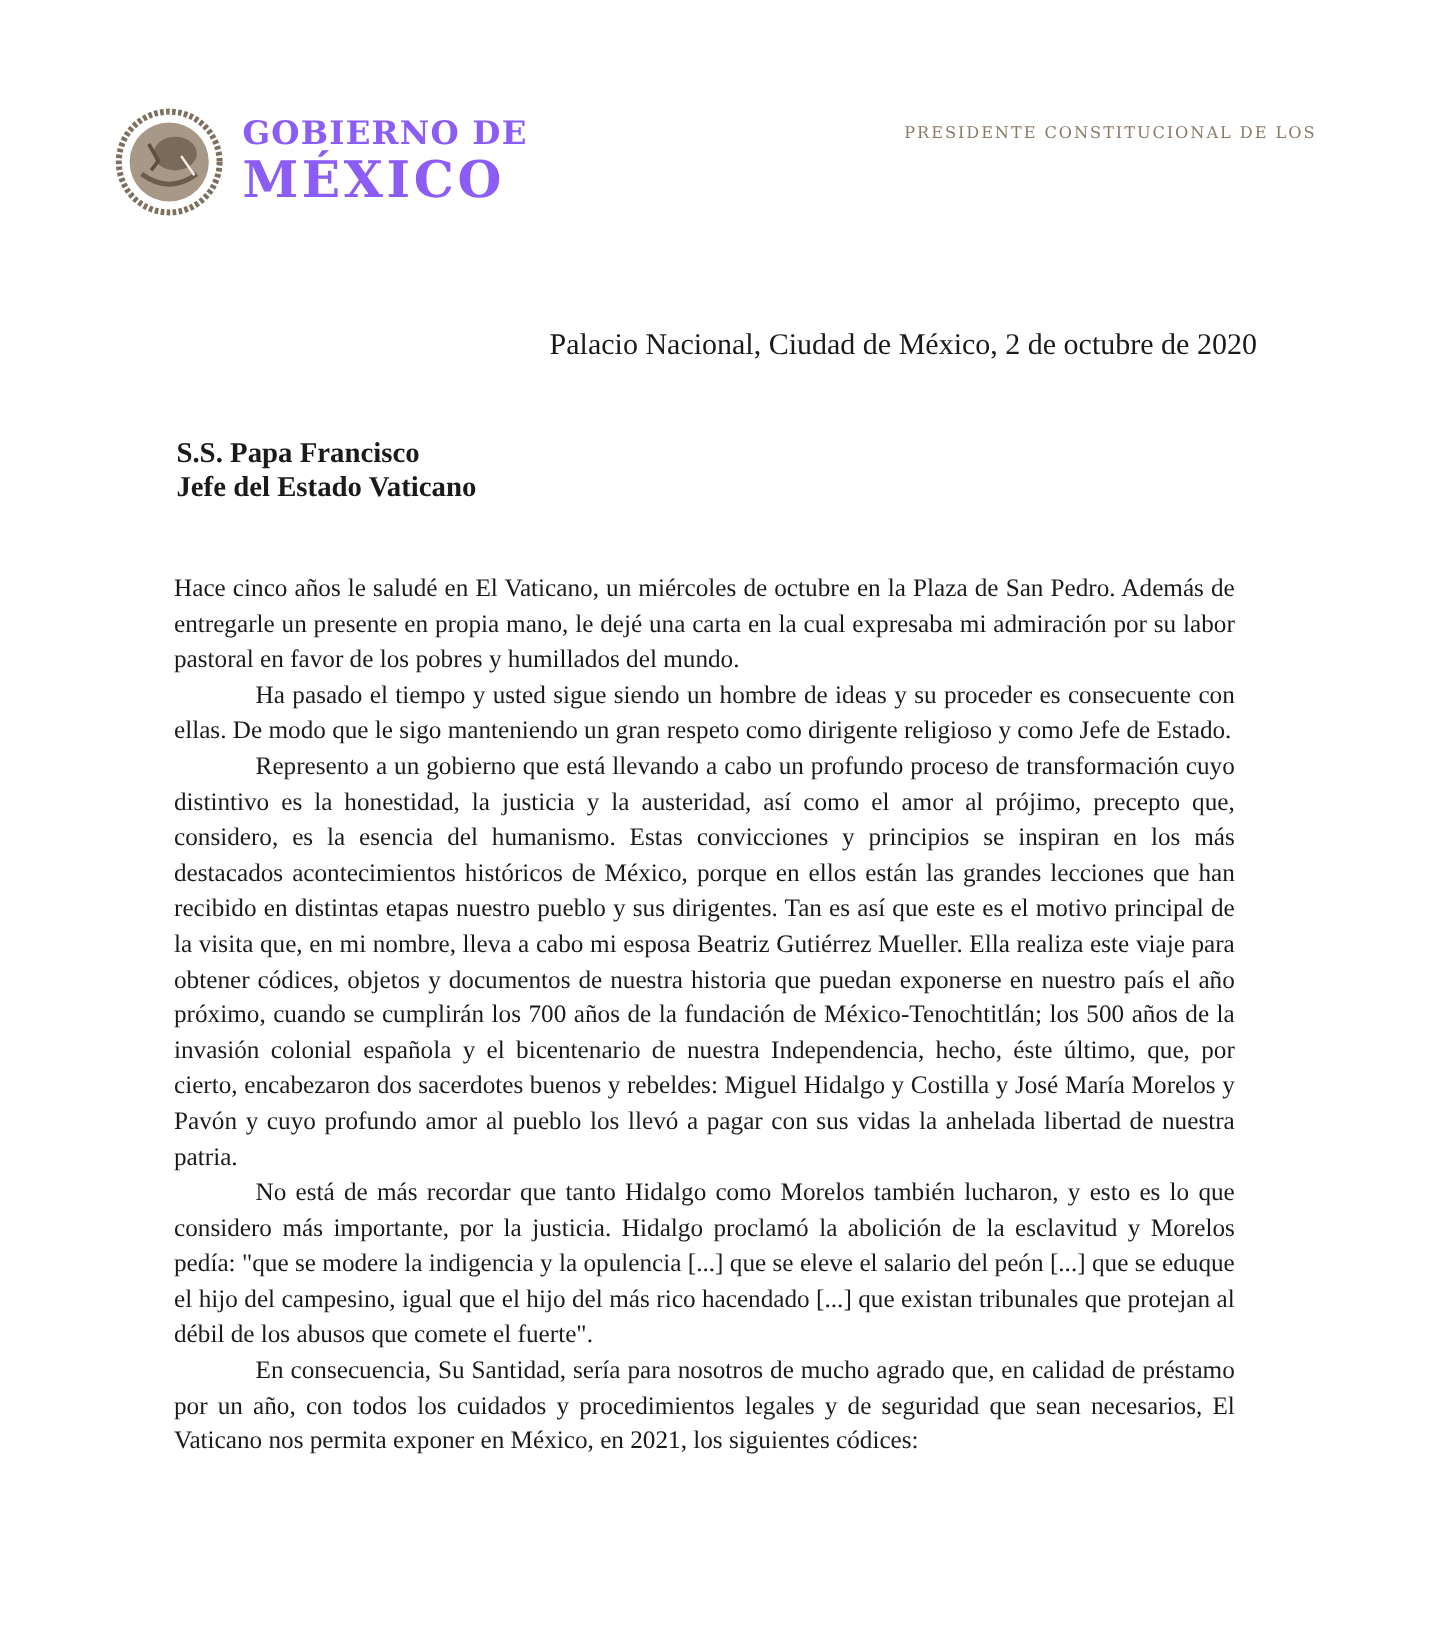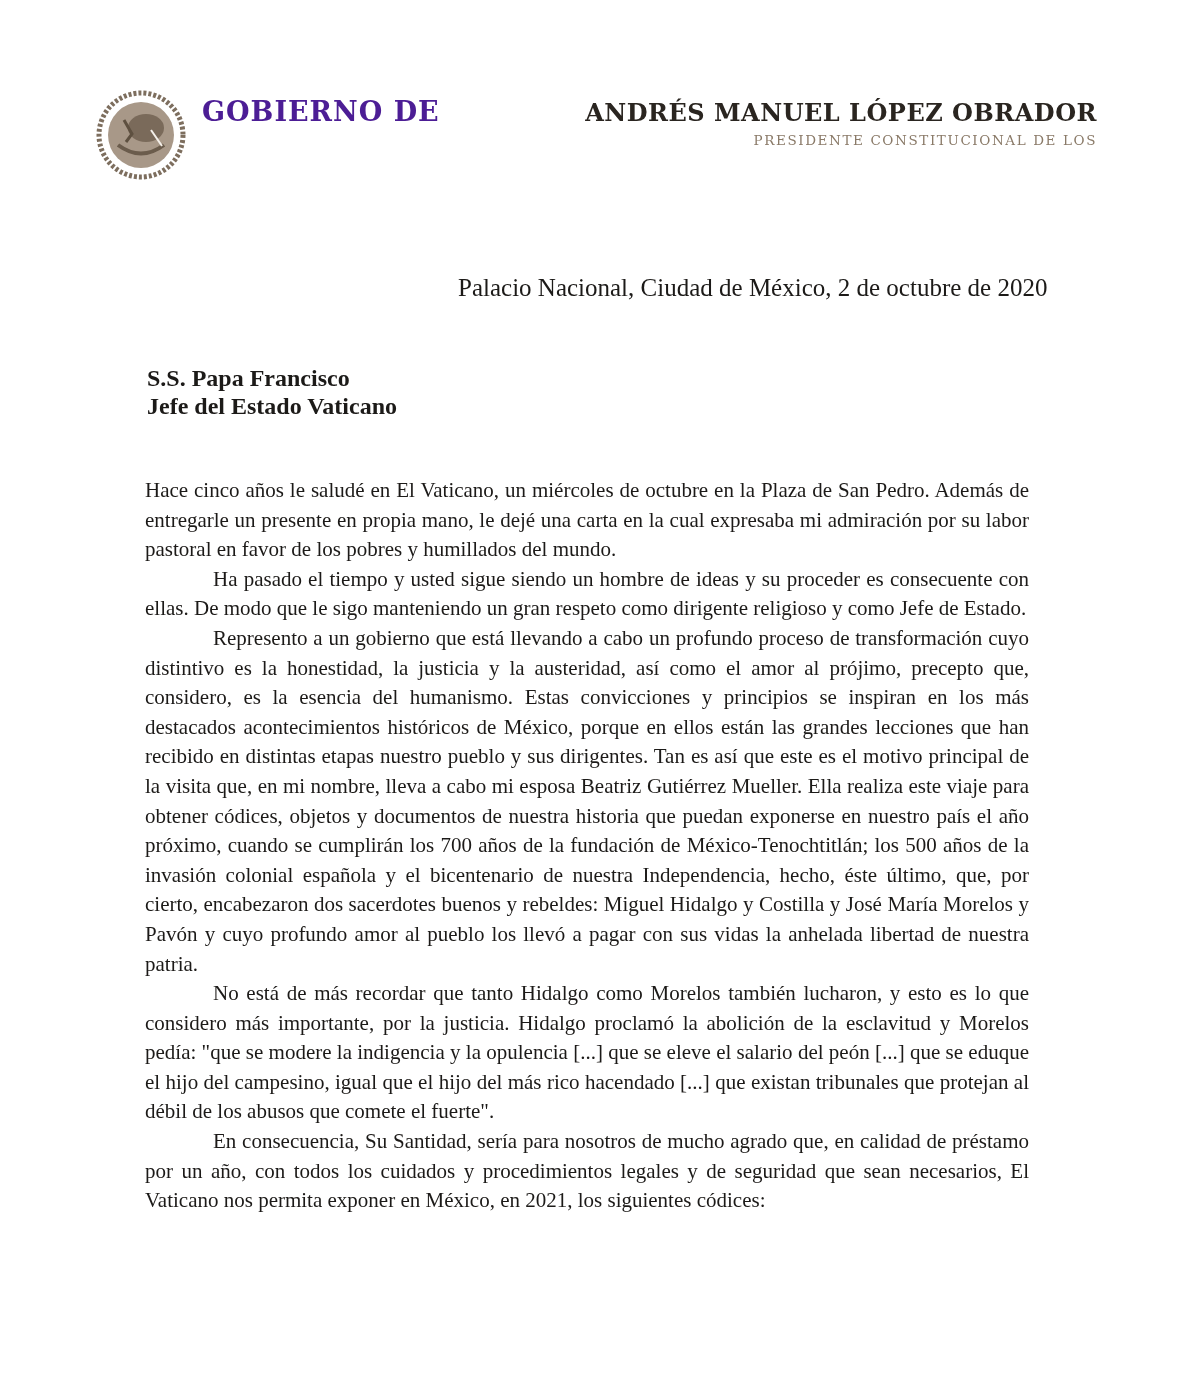--- a/index.html
+++ b/index.html
@@ -1,21 +1,21 @@
 <!DOCTYPE html>
 <html><head>
 <meta charset="utf-8">
 <style>
   html, body { margin: 0; padding: 0; background: #ffffff; }
   body { width: 1200px; height: 1373px; position: relative; overflow: hidden; color: #1c1a18; }
   .page { position: absolute; inset: 0; }
 
   
   .seal { position: absolute; left: 96px; top: 90px; width: 90px; height: 90px; }
-  .gov-logo-text { position: absolute; left: 202px; top: 98px; font-family: "DejaVu Serif", serif; font-weight: bold; color: #4c1d95; line-height: 1; }
+  .gov-logo-text { position: absolute; left: 202px; top: 98px; font-family: "DejaVu Serif", serif; font-weight: bold; color: #8b5cf6; line-height: 1; }
   .gov-line1 { font-size: 27px; letter-spacing: 1px; }
   .gov-line2 { font-size: 42px; letter-spacing: 3px; margin-top: 4px; }
 
   .president { position: absolute; right: 103px; top: 98px; text-align: right; font-family: "DejaVu Serif", serif; }
   .president-name { font-size: 24px; font-weight: bold; color: #2a2520; letter-spacing: 0.5px; }
   .president-title { font-size: 13.5px; color: #8a7a68; letter-spacing: 1.6px; line-height: 19px; margin-top: 4px; }
 
   
   .serif { font-family: "Liberation Serif", serif; }
   .place-date { position: absolute; left: 458px; top: 274px; font-size: 25px; }
@@ -35,24 +35,24 @@
     <circle cx="45" cy="45" r="42" fill="none" stroke="#7d6e5e" stroke-width="5" stroke-dasharray="3 2"></circle>
     <circle cx="45" cy="45" r="33" fill="#a89888"></circle>
     <ellipse cx="50" cy="38" rx="18" ry="14" fill="#7a6a5a"></ellipse>
     <path d="M22 55 Q45 72 68 55" fill="none" stroke="#6b5c4c" stroke-width="4"></path>
     <path d="M28 30 L36 44 L30 52" fill="none" stroke="#5e5040" stroke-width="3"></path>
     <path d="M55 40 L66 56" fill="none" stroke="#f4efe9" stroke-width="2"></path>
   </svg>
 
   <div class="gov-logo-text">
     <div class="gov-line1">GOBIERNO DE</div>
+    <div class="gov-line2">MÉXICO</div>
   </div>
 
   <div class="president">
-    <div class="president-name">ANDRÉS MANUEL LÓPEZ OBRADOR</div>
     <div class="president-title">
       <div>PRESIDENTE CONSTITUCIONAL DE LOS</div>
     </div>
   </div>
 
   <div class="place-date serif">Palacio Nacional, Ciudad de México, 2 de octubre de 2020</div>
 
   <div class="recipient serif">
     <div>S.S. Papa Francisco</div>
     <div>Jefe del Estado Vaticano</div>

